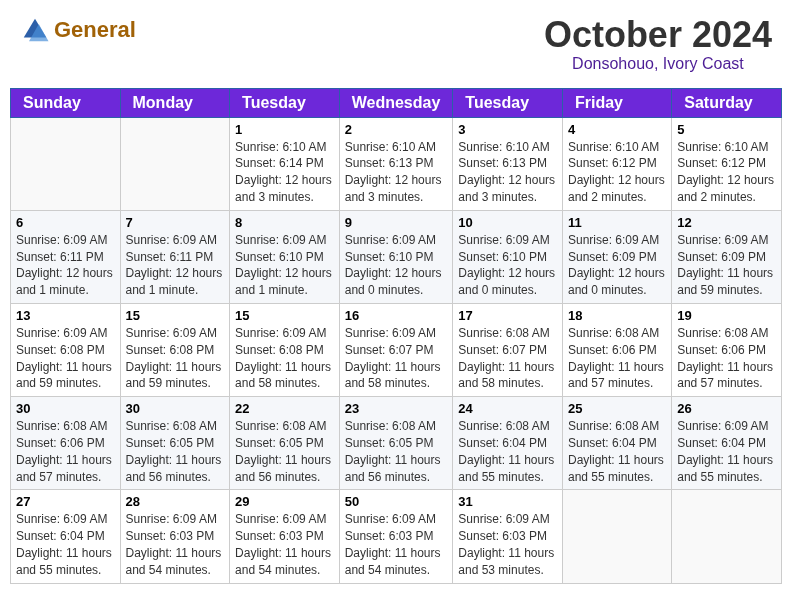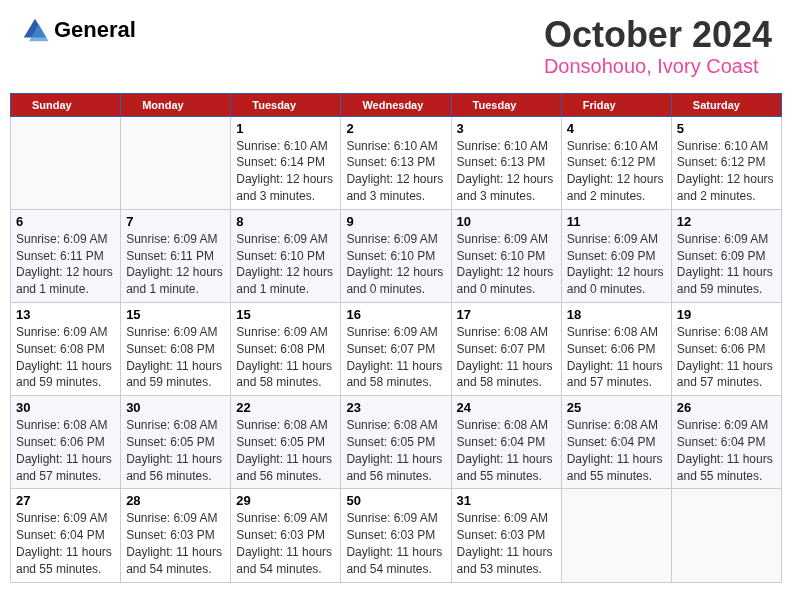--- a/index.html
+++ b/index.html
@@ -17,52 +17,52 @@
       margin-bottom: 10px;
       padding: 5px 10px;
     }
     .logo {
       display: flex;
       align-items: center;
     }
     .logo-text {
       font-size: 22px;
       font-weight: bold;
-      color: #000000;
+      color: #a16207;
       line-height: 1.1;
     }
     .logo-icon {
       width: 30px;
       height: 30px;
       margin-right: 4px;
     }
     .title-block {
-      text-align: left;
+      text-align: center;
     }
     .month-title {
       font-size: 36px;
       font-weight: bold;
       color: #333;
       line-height: 1.1;
     }
     .subtitle {
-      font-size: 20px;
-      color: #ec4899;
+      font-size: 16px;
+      color: #4c1d95;
     }
     .calendar {
       width: 100%;
       border-collapse: collapse;
       font-size: 11px;
     }
     .calendar th {
-      background: #b91c1c;
+      background: #6d28d9;
       color: #fff;
       text-align: left;
-      padding: 5px 21px;
-      font-size: 11px;
+      padding: 5px 12px;
+      font-size: 16px;
       border: 1px solid #2c5fa8;
     }
     .calendar td {
       border: 1px solid #ccc;
       vertical-align: top;
       padding: 4px 5px;
       width: calc(100% / 7);
       min-height: 80px;
       background: #fff;
     }

